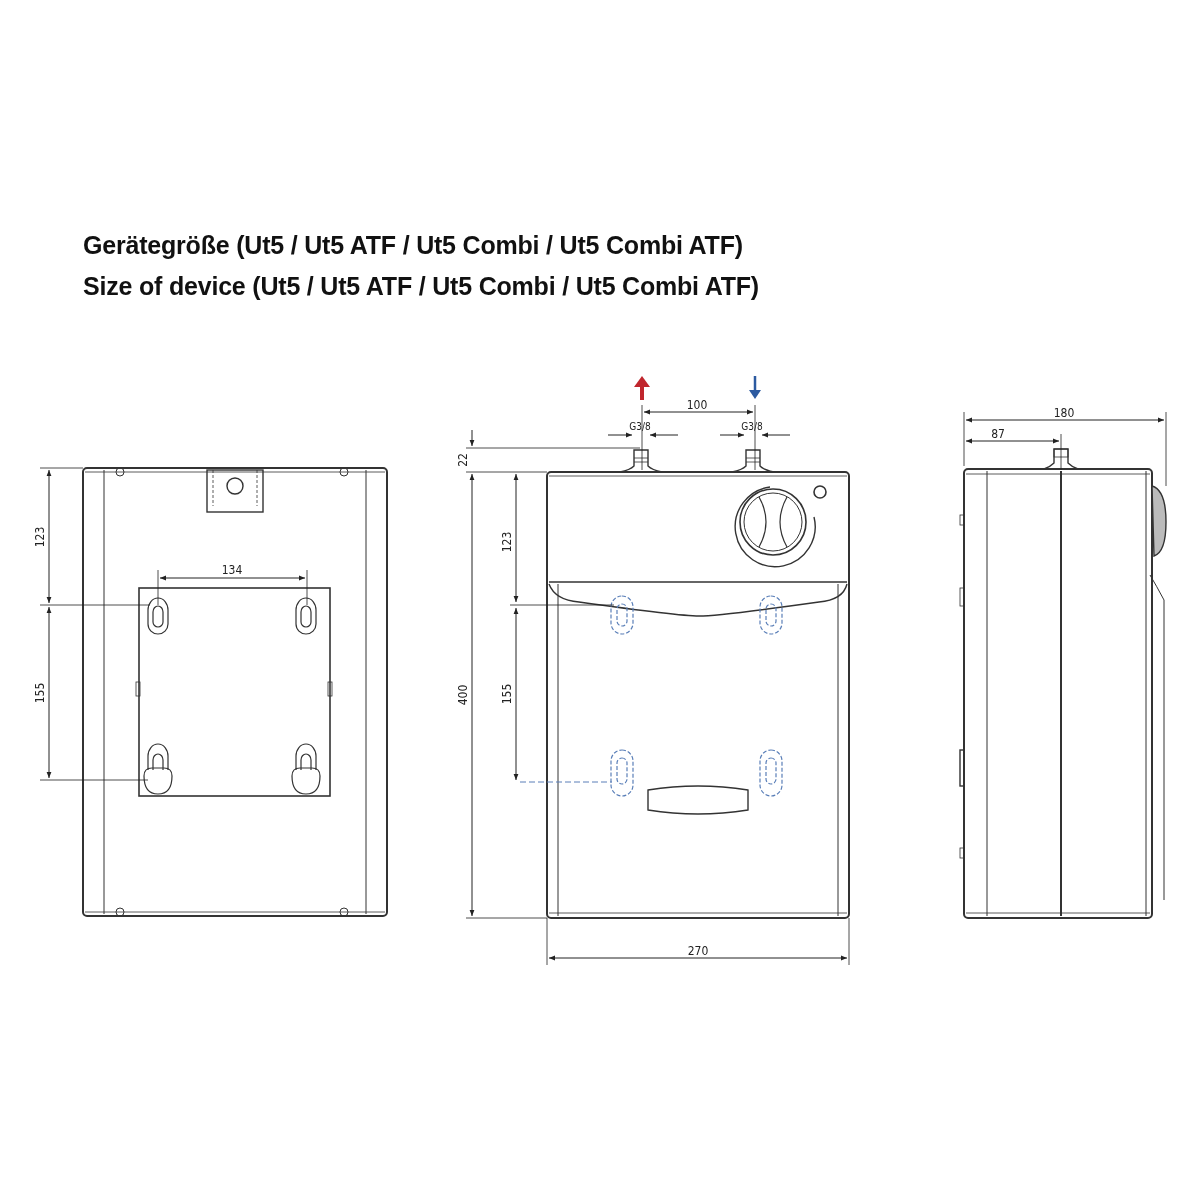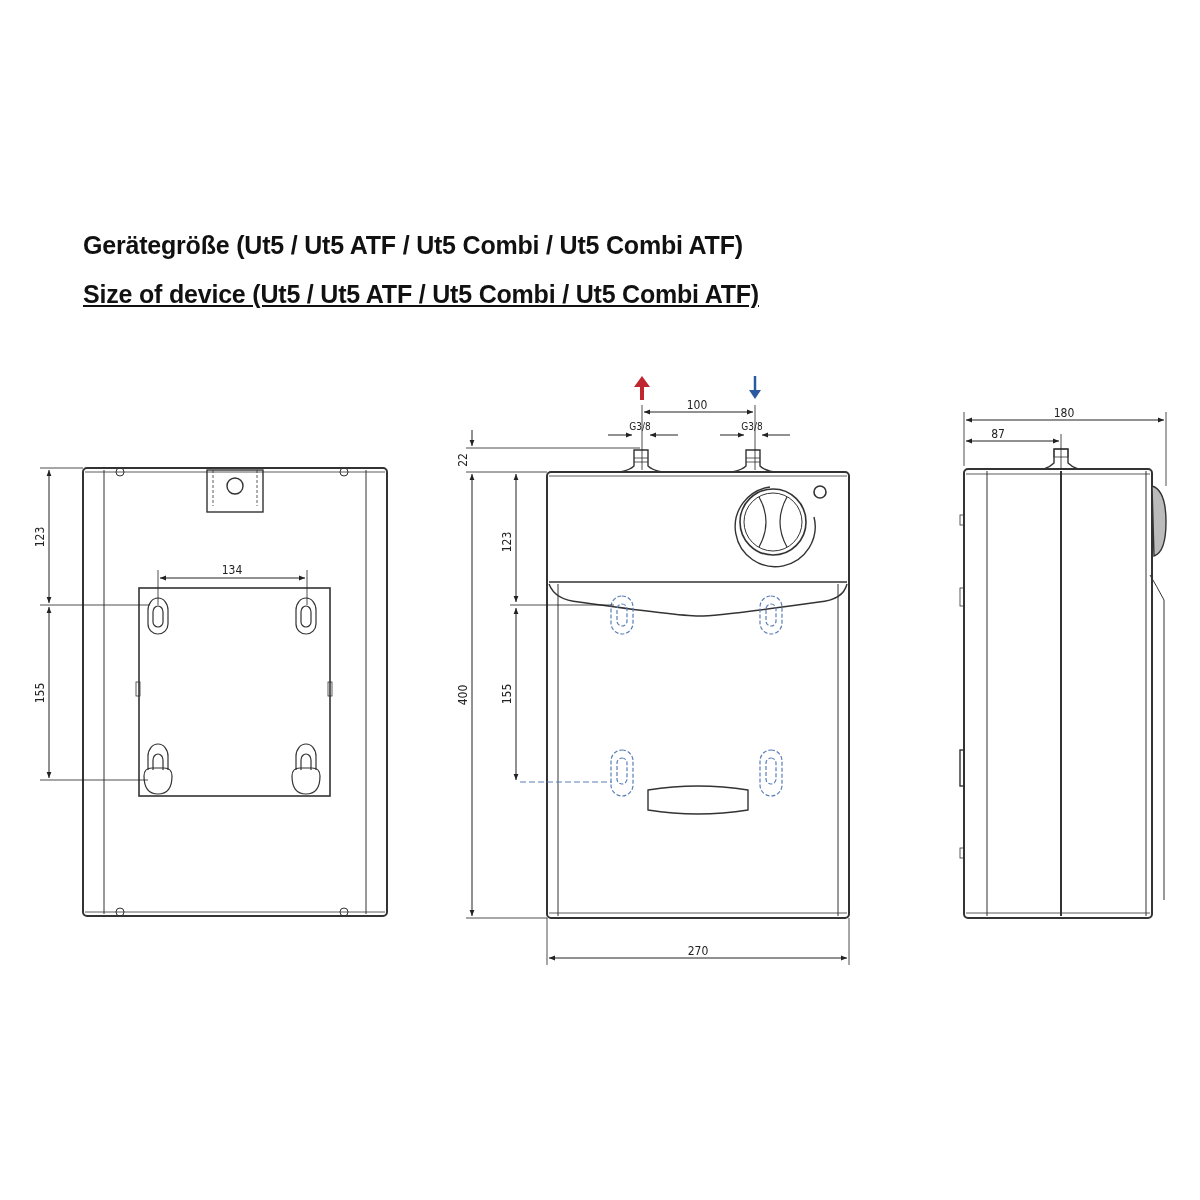--- a/index.html
+++ b/index.html
@@ -1,19 +1,19 @@
 <!DOCTYPE html>
 <html><head>
 <meta charset="utf-8">
 <style>
   html, body { margin: 0; padding: 0; background: #ffffff; }
   body { width: 1200px; height: 1200px; position: relative; overflow: hidden; font-family: "DejaVu Sans", sans-serif; }
   .title { position: absolute; left: 40px; font-family: "Liberation Sans", sans-serif; font-weight: bold; font-size: 25px; color: #111; letter-spacing: -0.2px; margin-left: 43px; }
   #title-de { top: 231px; }
-  #title-en { top: 280px; text-decoration: underline; }
+  #title-en { top: 272px; }
   svg { position: absolute; left: 0; top: 0; }
   .dim { font-family: "DejaVu Sans Condensed", "DejaVu Sans", sans-serif; font-size: 12px; fill: #222; }
 </style>
 </head>
 <body>
 
 <div class="title" id="title-de">Gerätegröße (Ut5 / Ut5 ATF / Ut5 Combi / Ut5 Combi ATF)</div>
 <div class="title" id="title-en">Size of device (Ut5 / Ut5 ATF / Ut5 Combi / Ut5 Combi ATF)</div>
 
 <svg width="1200" height="1200" viewBox="0 0 1200 1200">

